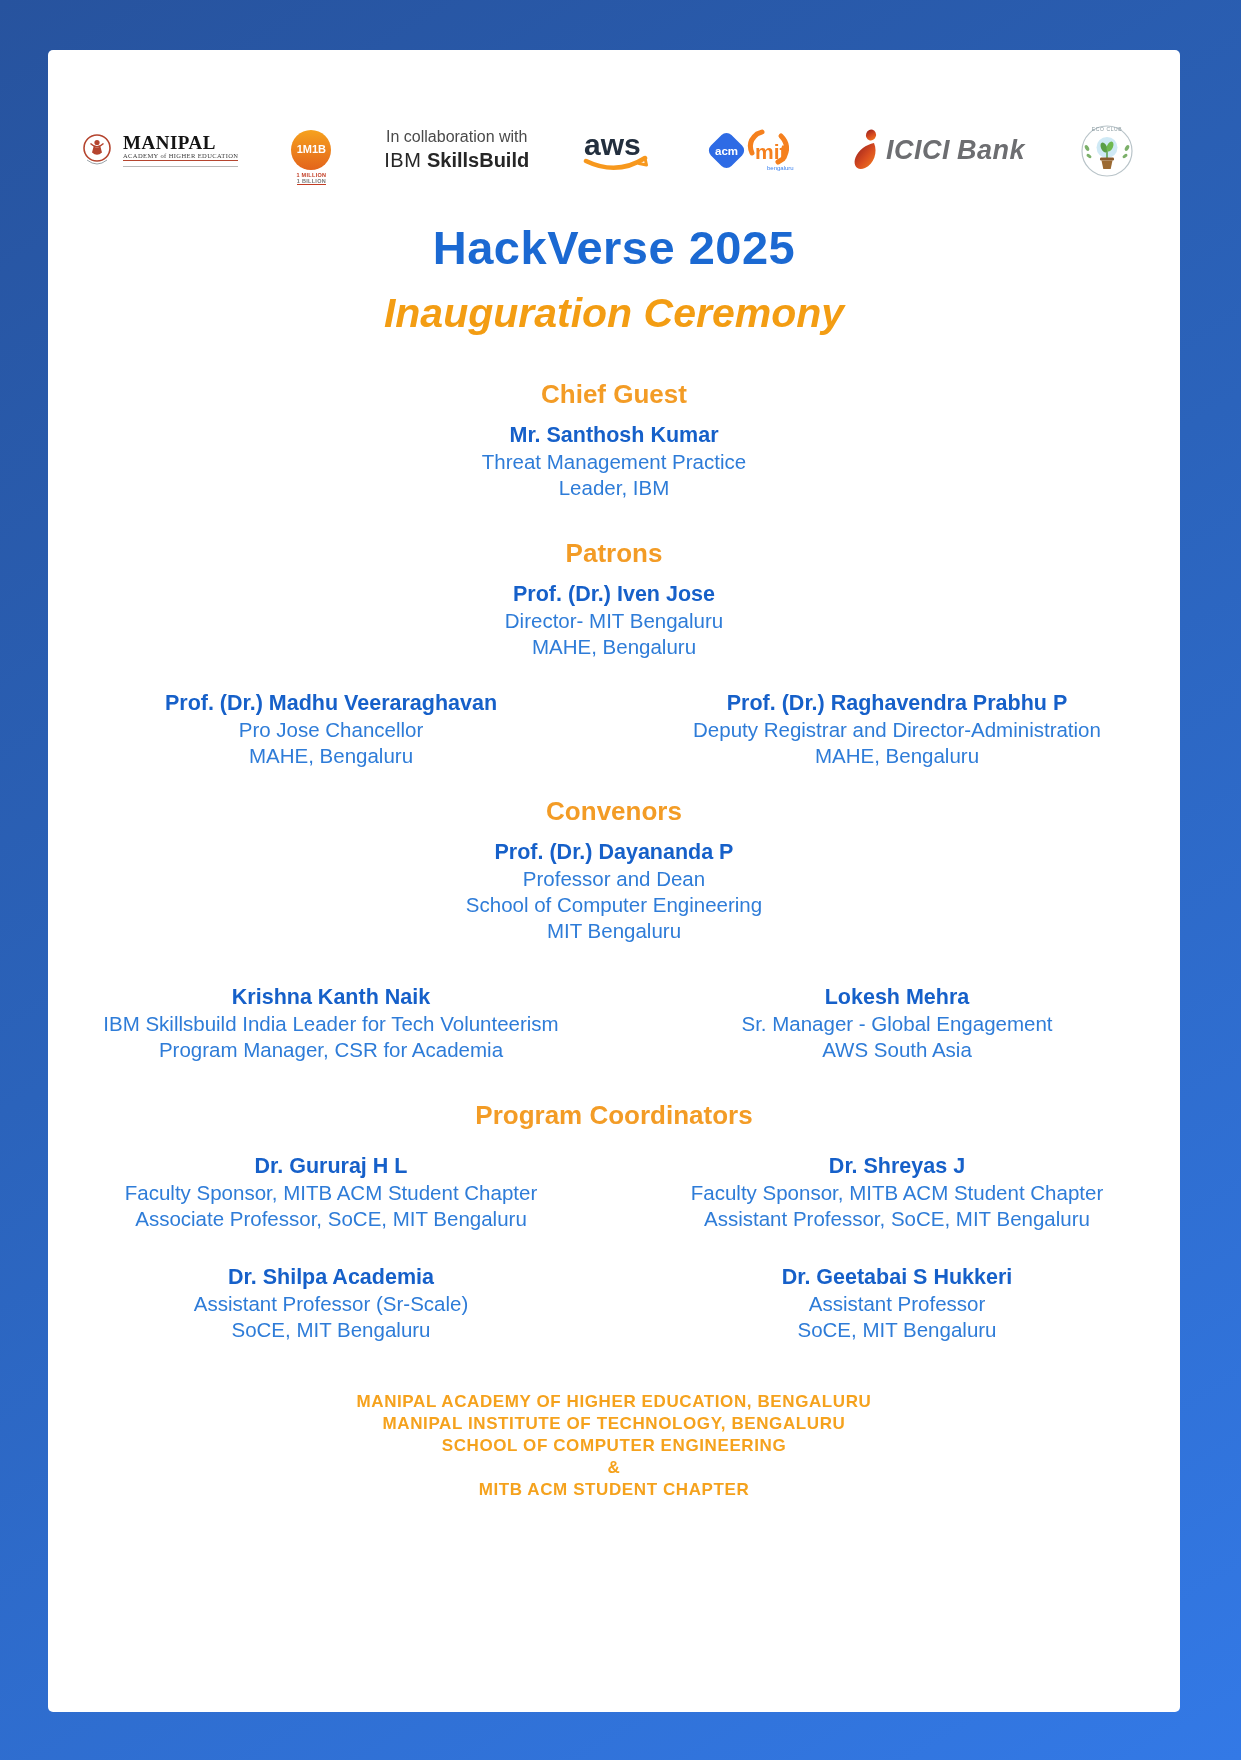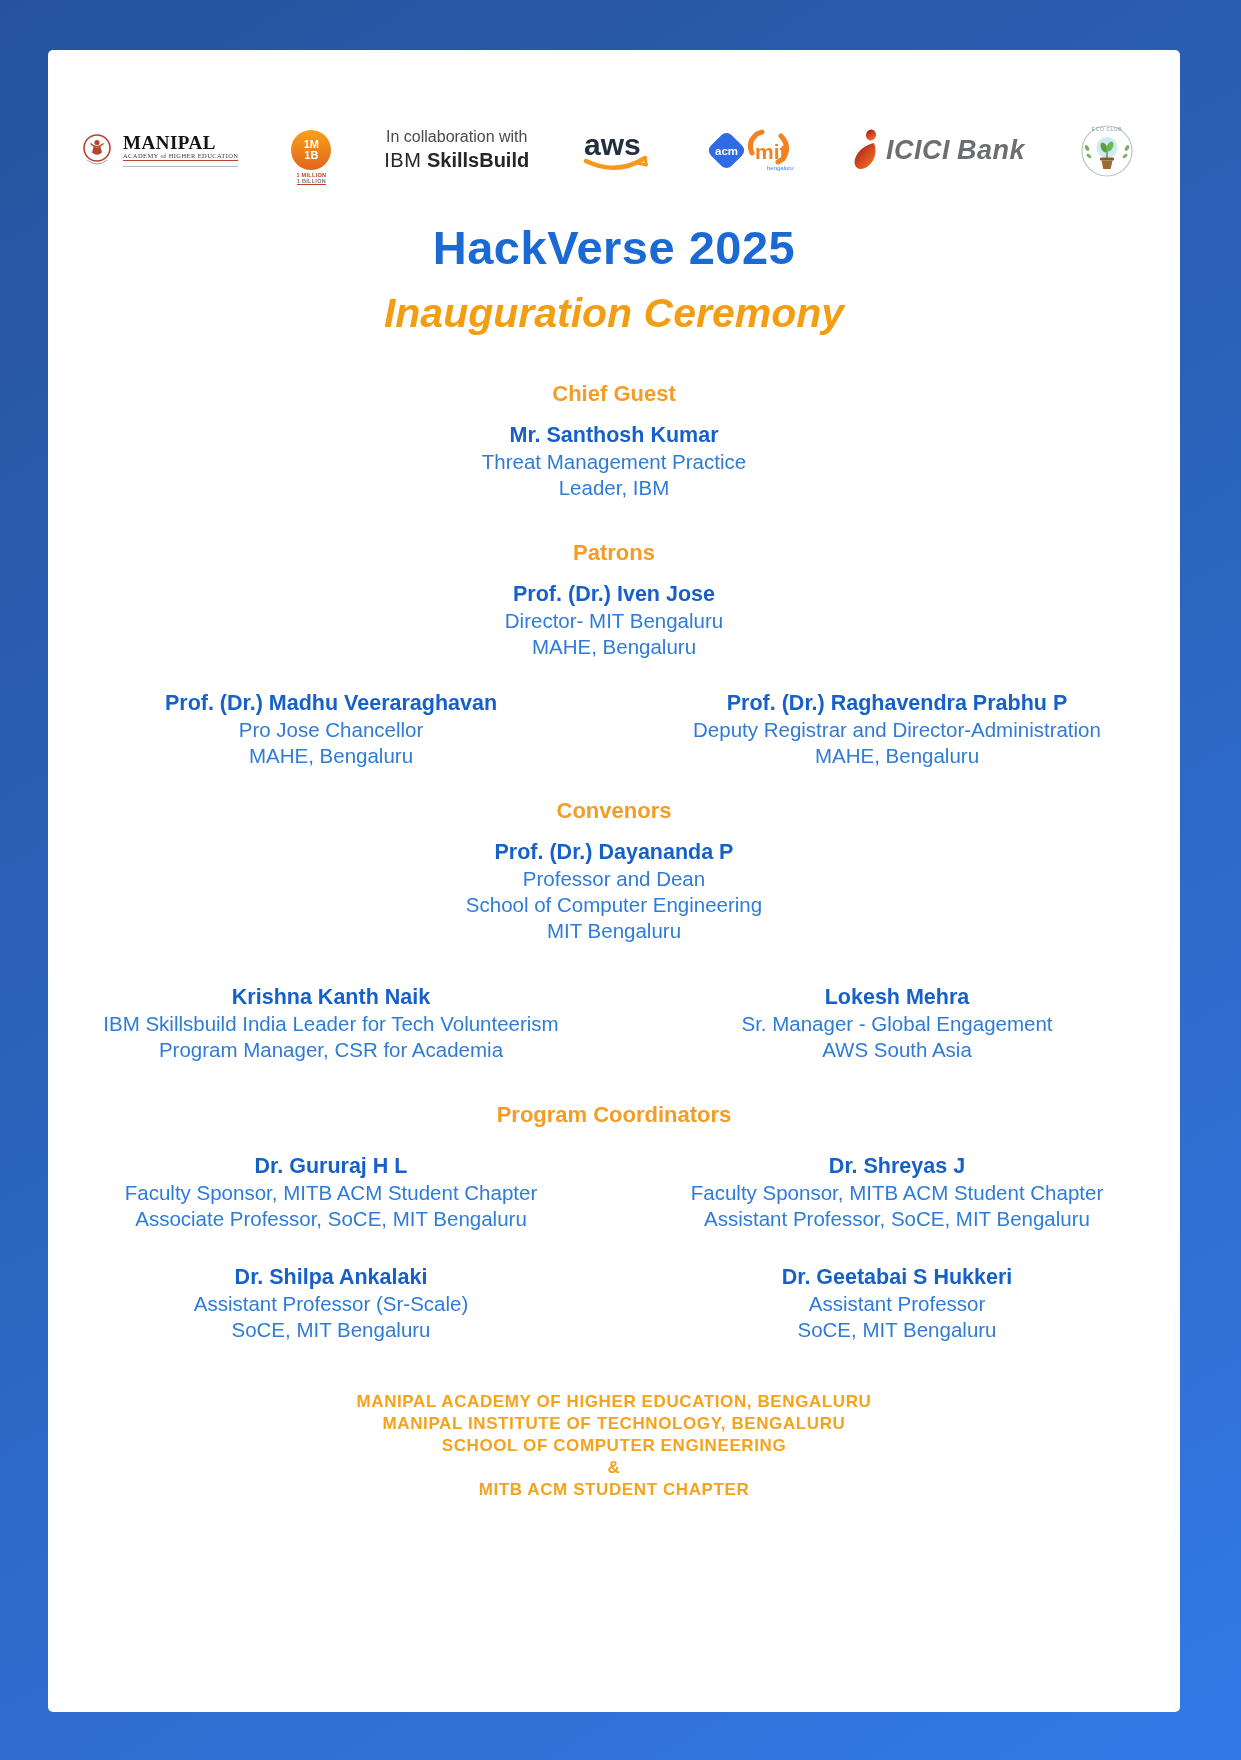--- a/index.html
+++ b/index.html
@@ -26,21 +26,21 @@
   .manipal-text{text-align:left;font-family:"Liberation Serif",serif;}
   .manipal-title{font-size:19px;font-weight:700;color:#141414;letter-spacing:.5px;line-height:19px;}
   .manipal-sub{font-size:6.5px;color:#3a3a3a;letter-spacing:.4px;border-bottom:1px solid #b5452f;padding-bottom:1px;}
   .manipal-rule{height:4px;border-bottom:1px solid #b9b9b9;margin-top:1px;}
 
   .om1b{display:flex;flex-direction:column;align-items:center;}
   .om1b-circle{
     width:40px;height:40px;border-radius:50%;
     background:linear-gradient(180deg,#f6a21e,#e3641c);
     color:#fff;font-weight:700;font-size:11px;line-height:11.5px;
-    display:flex;flex-direction:column;align-items:center;justify-content:center;margin-top:15px;
+    display:flex;flex-direction:row;align-items:center;justify-content:center;margin-top:15px;
   }
   .om1b-cap1{font-size:5.5px;font-weight:700;color:#c23b22;margin-top:2px;letter-spacing:.3px;}
   .om1b-cap2{font-size:5.5px;font-weight:700;color:#777;letter-spacing:.3px;border-bottom:1px solid #c23b22;}
 
   .ibm-block{text-align:center;}
   .ibm-pre{font-size:16px;color:#4a4a4a;}
   .ibm-brandline{font-size:20px;color:#262626;margin-top:3px;}
   .ibm-brand{font-weight:500;letter-spacing:.5px;}
   .ibm-product{font-weight:700;}
 
@@ -49,21 +49,21 @@
   .icici-brand{font-weight:800;}
   .icici-word{font-weight:600;margin-left:7px;}
 
   
   .title{margin-top:30px;font-size:47px;line-height:52px;font-weight:800;color:#1b69d2;letter-spacing:.5px;}
   .subtitle{margin-top:14px;font-size:41px;line-height:50px;font-weight:800;font-style:italic;color:#f39d13;}
   .dateline{margin-top:8px;font-size:28px;line-height:36px;font-weight:700;color:#f59d0e;}
   .dateline sup{font-size:15px;}
   .date-sep{font-weight:500;padding:0 2px 0 12px;}
 
-  .sec-heading{font-size:22px;line-height:32px;color:#f39c26;font-weight:600;}
+  .sec-heading{font-size:26px;line-height:32px;color:#f39c26;font-weight:600;}
   .mt-chief{margin-top:40px;}
   .mt-patrons{margin-top:36px;}
   .mt-conv{margin-top:26px;}
   .mt-coord{margin-top:36px;}
 
   .person{margin-top:12px;}
   .person .name{font-size:21.5px;line-height:27px;font-weight:700;color:#1660c9;}
   .person .line{font-size:20.5px;line-height:26px;color:#2e7cd8;}
 
   .cols{display:flex;margin-top:30px;}
@@ -221,21 +221,21 @@
         <div class="line">Associate Professor, SoCE, MIT Bengaluru</div>
       </div>
       <div class="col person">
         <div class="name">Dr. Shreyas J</div>
         <div class="line">Faculty Sponsor, MITB ACM Student Chapter</div>
         <div class="line">Assistant Professor, SoCE, MIT Bengaluru</div>
       </div>
     </div>
     <div class="cols cols-row2">
       <div class="col person">
-        <div class="name">Dr. Shilpa Ankalaki</div>
+        <div class="name">Dr. Shilpa Academia</div>
         <div class="line">Assistant Professor (Sr-Scale)</div>
         <div class="line">SoCE, MIT Bengaluru</div>
       </div>
       <div class="col person">
         <div class="name">Dr. Geetabai S Hukkeri</div>
         <div class="line">Assistant Professor</div>
         <div class="line">SoCE, MIT Bengaluru</div>
       </div>
     </div>
 

